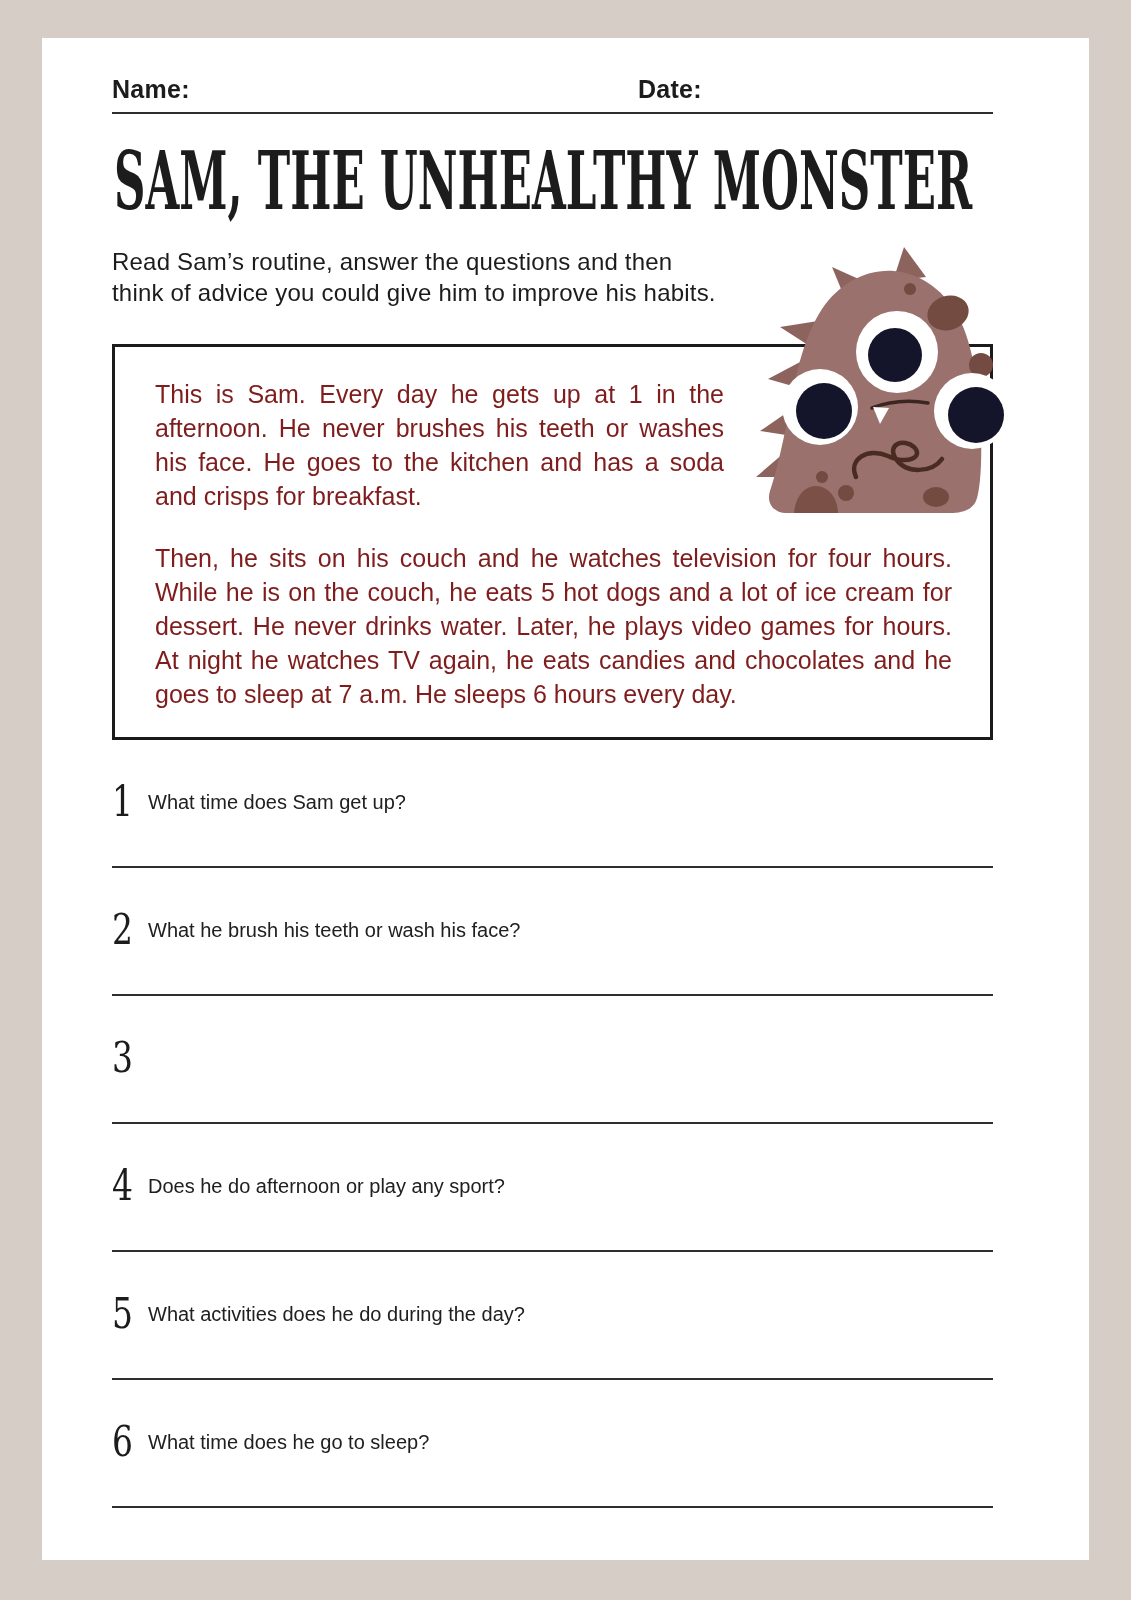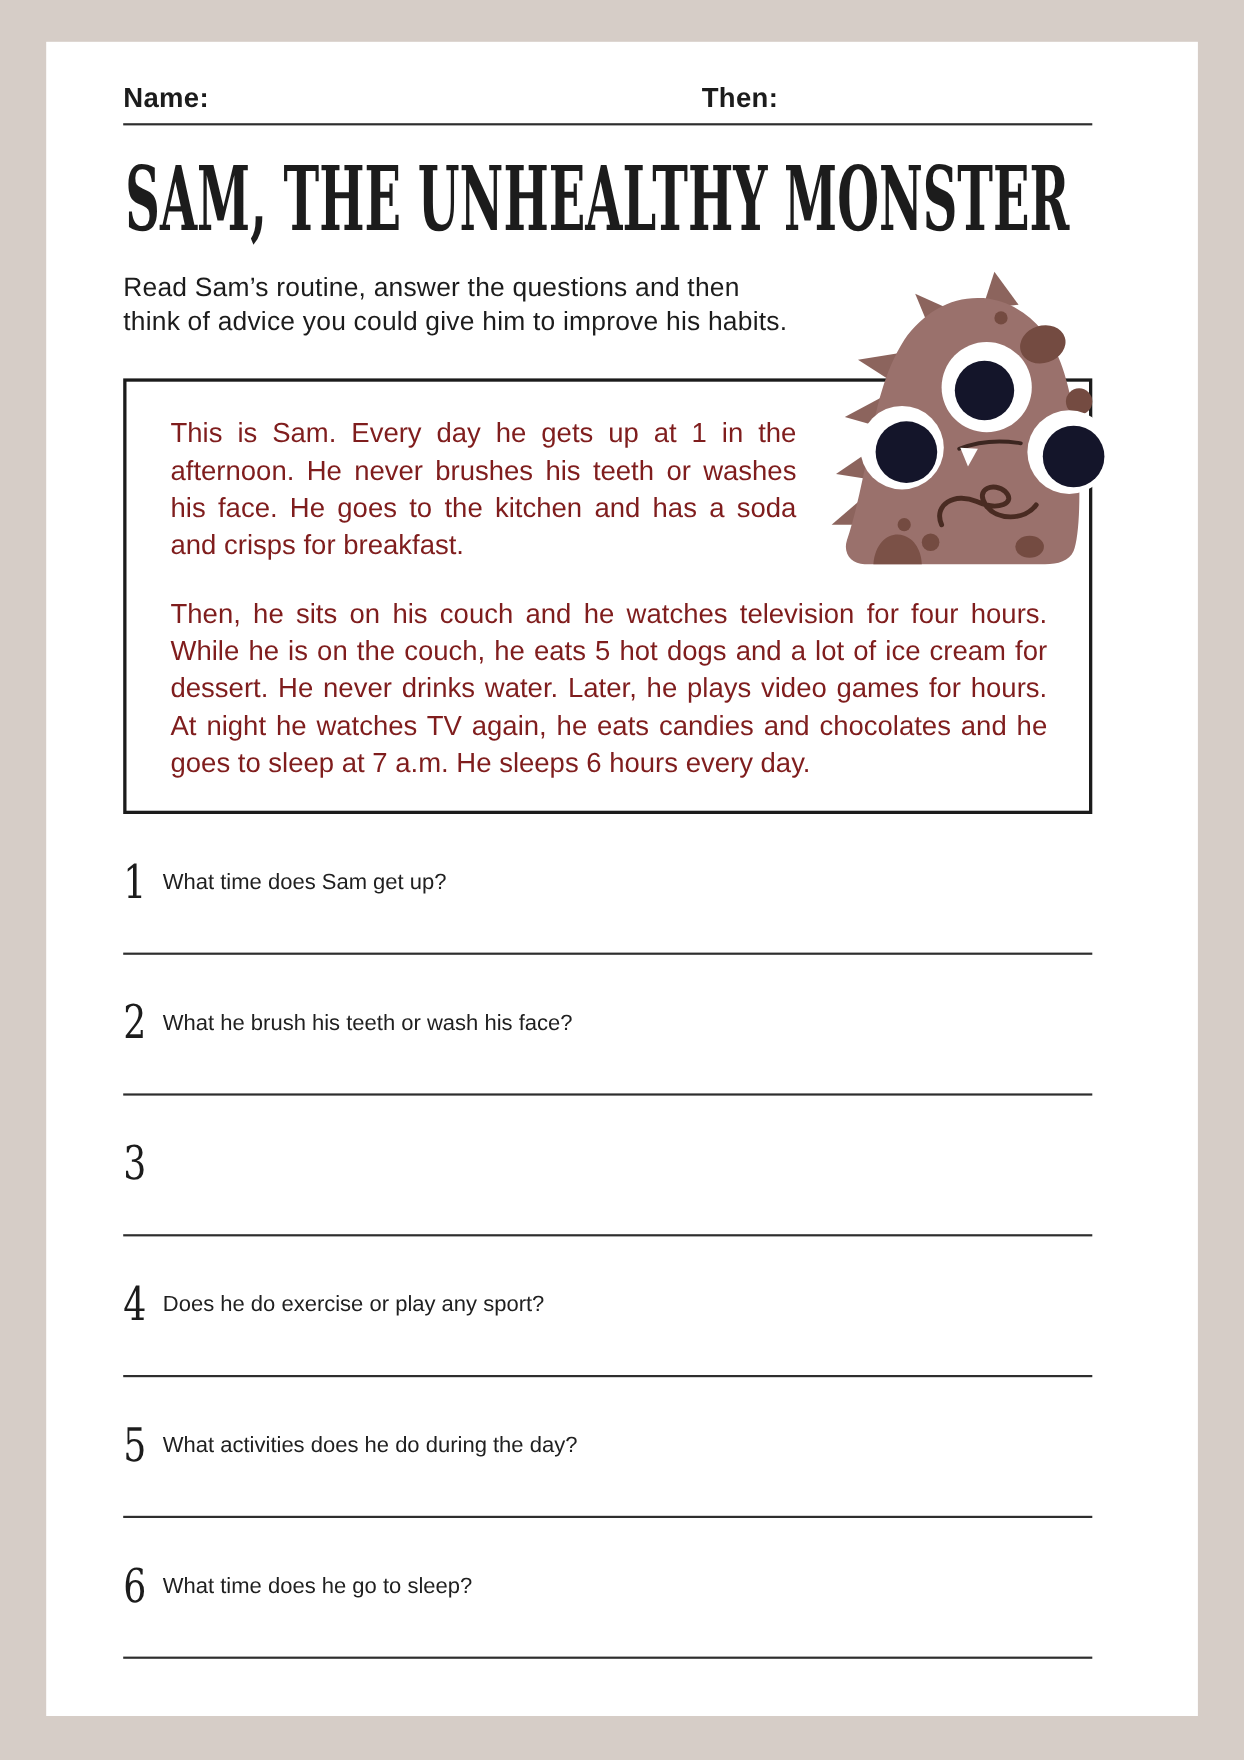--- a/index.html
+++ b/index.html
@@ -92,21 +92,21 @@
 </style>
 </head>
 <body>
 
 <div class="page">
   <div class="sheet">
     <div class="content">
 
       <div class="header-row">
         <span class="field-label name">Name:</span>
-        <span class="field-label date">Then:</span>
+        <span class="field-label date">Date:</span>
       </div>
       <div class="header-rule"></div>
 
       <h1 class="title-wrap">
         <svg class="title-svg" viewBox="0 0 905 56" preserveAspectRatio="none" aria-hidden="false">
           <text x="2" y="46" font-size="54" textLength="898" lengthAdjust="spacingAndGlyphs">SAM, THE UNHEALTHY MONSTER</text>
         </svg>
       </h1>
 
       <p class="instructions">
@@ -165,21 +165,21 @@
   </div>
   <div class="answer-line"></div>
 
   <div class="question">
     <span class="q-num">3</span>
   </div>
   <div class="answer-line"></div>
 
   <div class="question">
     <span class="q-num">4</span>
-    <span class="q-text">Does he do exercise or play any sport?</span>
+    <span class="q-text">Does he do afternoon or play any sport?</span>
   </div>
   <div class="answer-line"></div>
 
   <div class="question">
     <span class="q-num">5</span>
     <span class="q-text">What activities does he do during the day?</span>
   </div>
   <div class="answer-line"></div>
 
   <div class="question">

